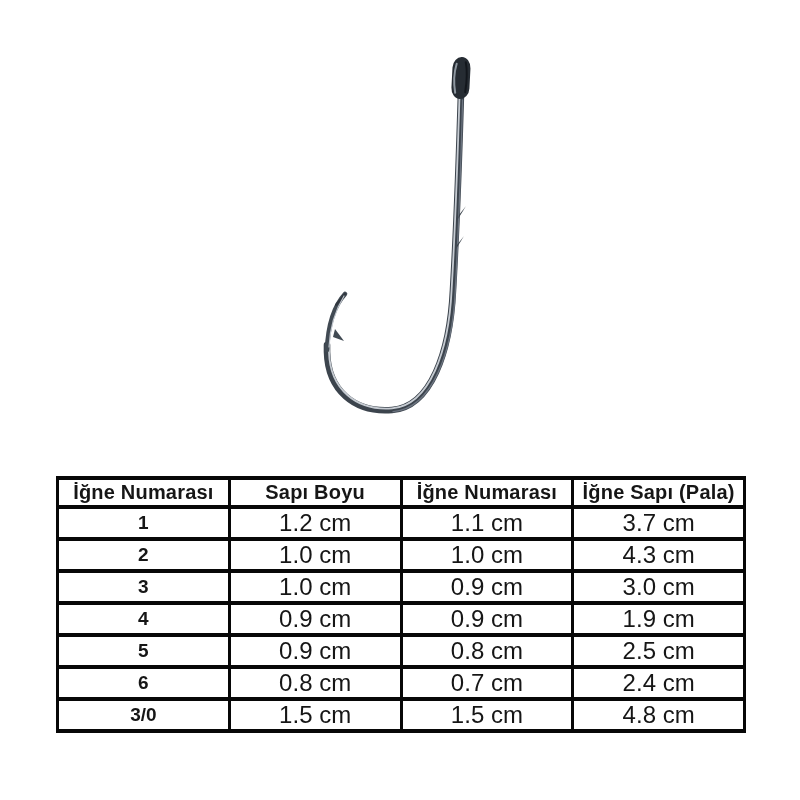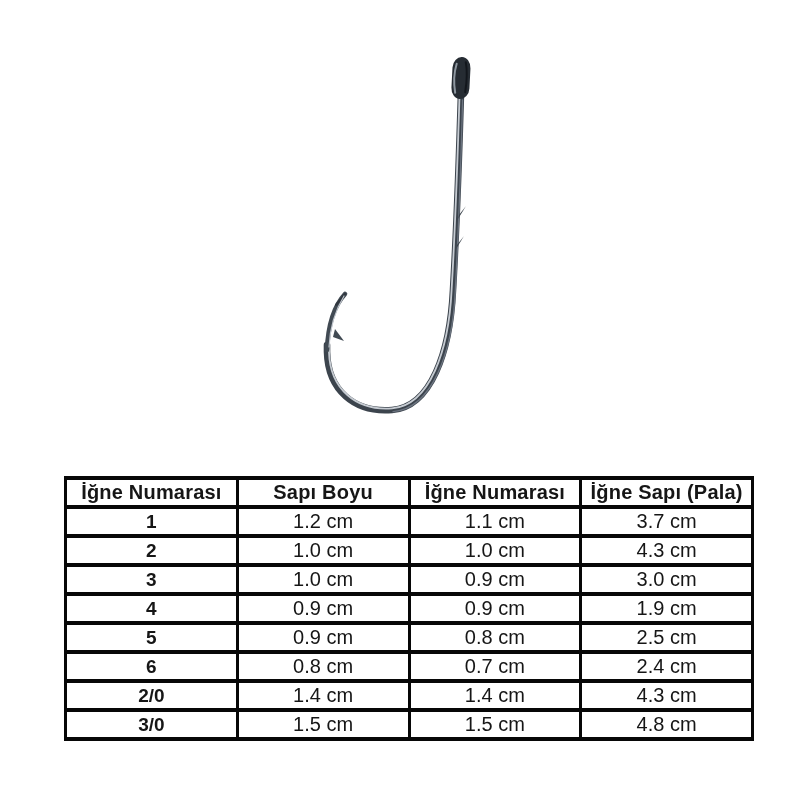--- a/index.html
+++ b/index.html
@@ -33,42 +33,41 @@
 
   
   .spec-table {
     position: absolute;
     left: 56px;
     top: 476px;
     width: 690px;
     border-collapse: collapse;
     table-layout: fixed;
     background: #ffffff;
-    margin-left: 8px;
   }
   .spec-table th,
   .spec-table td {
     border: 3px solid #070707;
     border-top-width: 4px;
     border-bottom-width: 4px;
     height: 25px;
     padding: 0;
     text-align: center;
     vertical-align: middle;
     color: #161616;
     white-space: nowrap;
     overflow: hidden;
   }
   .spec-table th {
     font-size: 20px;
     font-weight: bold;
     letter-spacing: 0.2px;
   }
   .spec-table td {
-    font-size: 20px;
+    font-size: 24px;
     font-weight: normal;
   }
   .spec-table td.row-key {
     font-size: 19px;
     font-weight: bold;
   }
 </style>
 </head>
 <body>
 
@@ -143,25 +142,19 @@
       <td>0.8 cm</td>
       <td>2.5 cm</td>
     </tr>
     <tr>
       <td class="row-key">6</td>
       <td>0.8 cm</td>
       <td>0.7 cm</td>
       <td>2.4 cm</td>
     </tr>
     <tr>
-      <td class="row-key">2/0</td>
-      <td>1.4 cm</td>
-      <td>1.4 cm</td>
-      <td>4.3 cm</td>
-    </tr>
-    <tr>
       <td class="row-key">3/0</td>
       <td>1.5 cm</td>
       <td>1.5 cm</td>
       <td>4.8 cm</td>
     </tr>
   </tbody>
 </table>
 
 </body></html>

